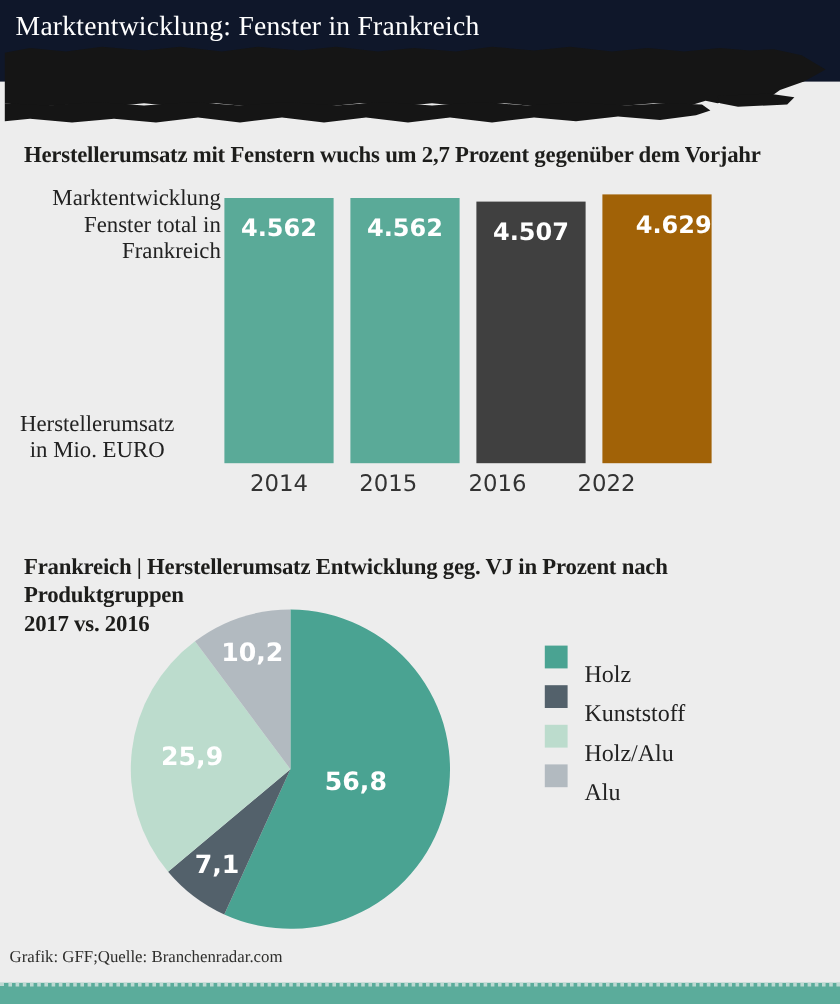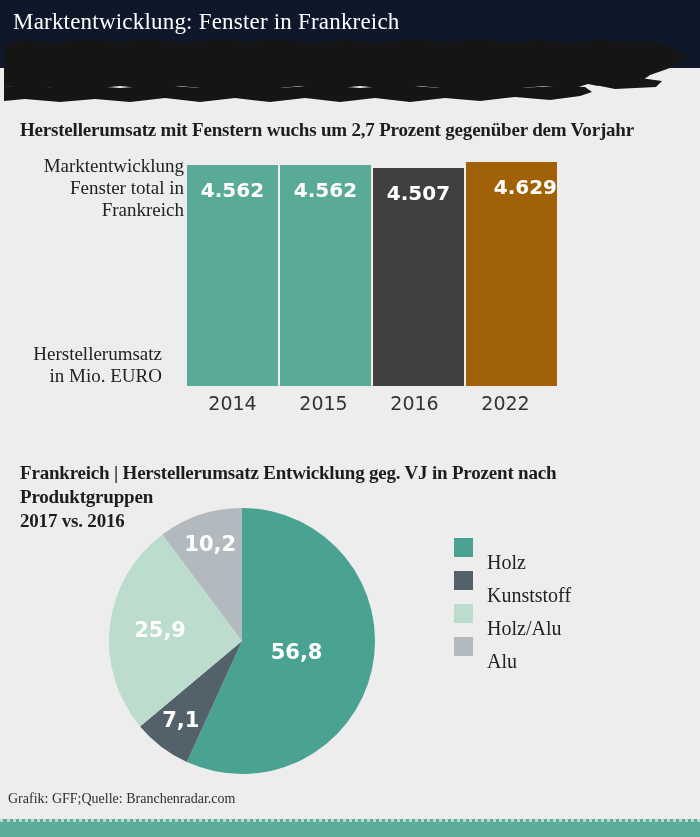--- a/index.html
+++ b/index.html
@@ -32,26 +32,26 @@
   .bar-title{top:118px;width:640px;}
   .pie-title{top:461px;width:660px;}
   
   .ylabel-top{
     position:absolute;left:0;top:155px;width:162px;
     text-align:right;font-size:19px;line-height:22px;
     color:#222222;white-space:pre-line;margin-left:22px;
   }
   .ylabel-bottom{
     position:absolute;left:0;top:343px;width:162px;
-    text-align:right;font-size:19px;line-height:22px;
+    text-align:center;font-size:19px;line-height:22px;
     color:#222222;white-space:pre-line;
   }
   .bar-group{
     position:absolute;left:187px;top:162px;height:224px;
-    display:flex;align-items:flex-end;gap:2px;
+    display:flex;align-items:flex-end;gap:14px;
   }
   .bar{
     width:91px;position:relative;
     display:flex;justify-content:center;
   }
   .bar-value{
     margin-top:13px;
     font-family:"DejaVu Sans", sans-serif;
     font-size:20px;font-weight:bold;color:#ffffff;
   }

